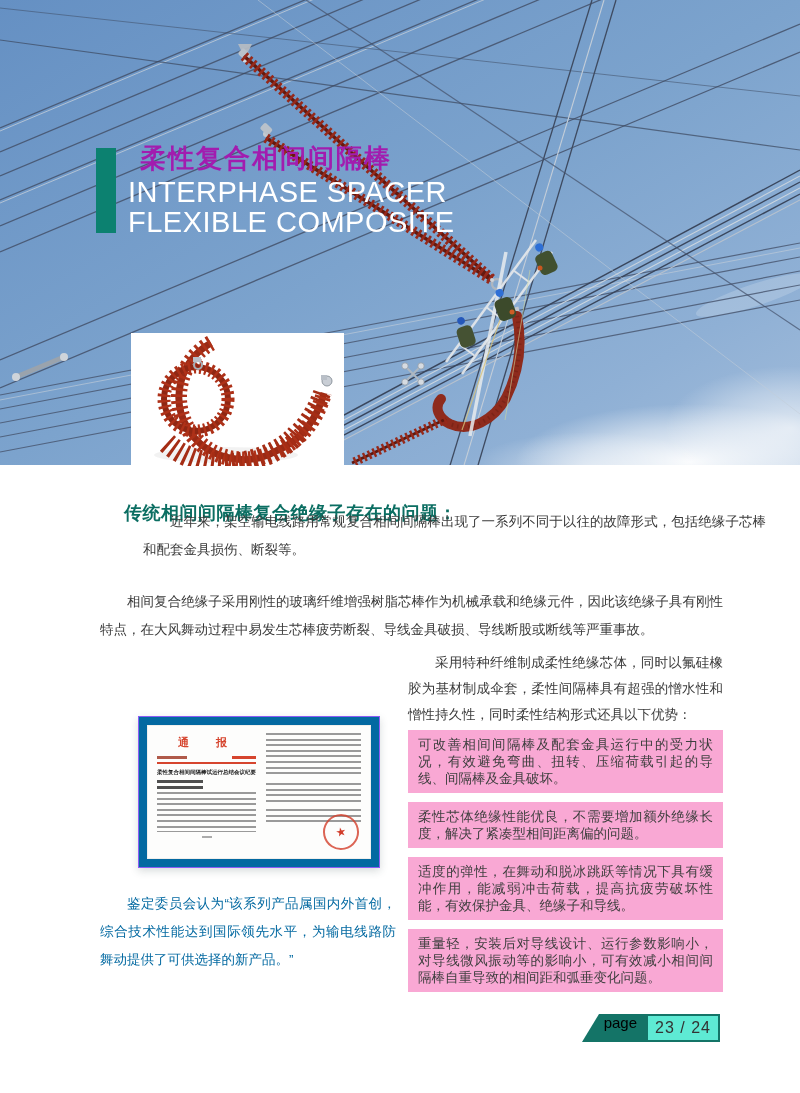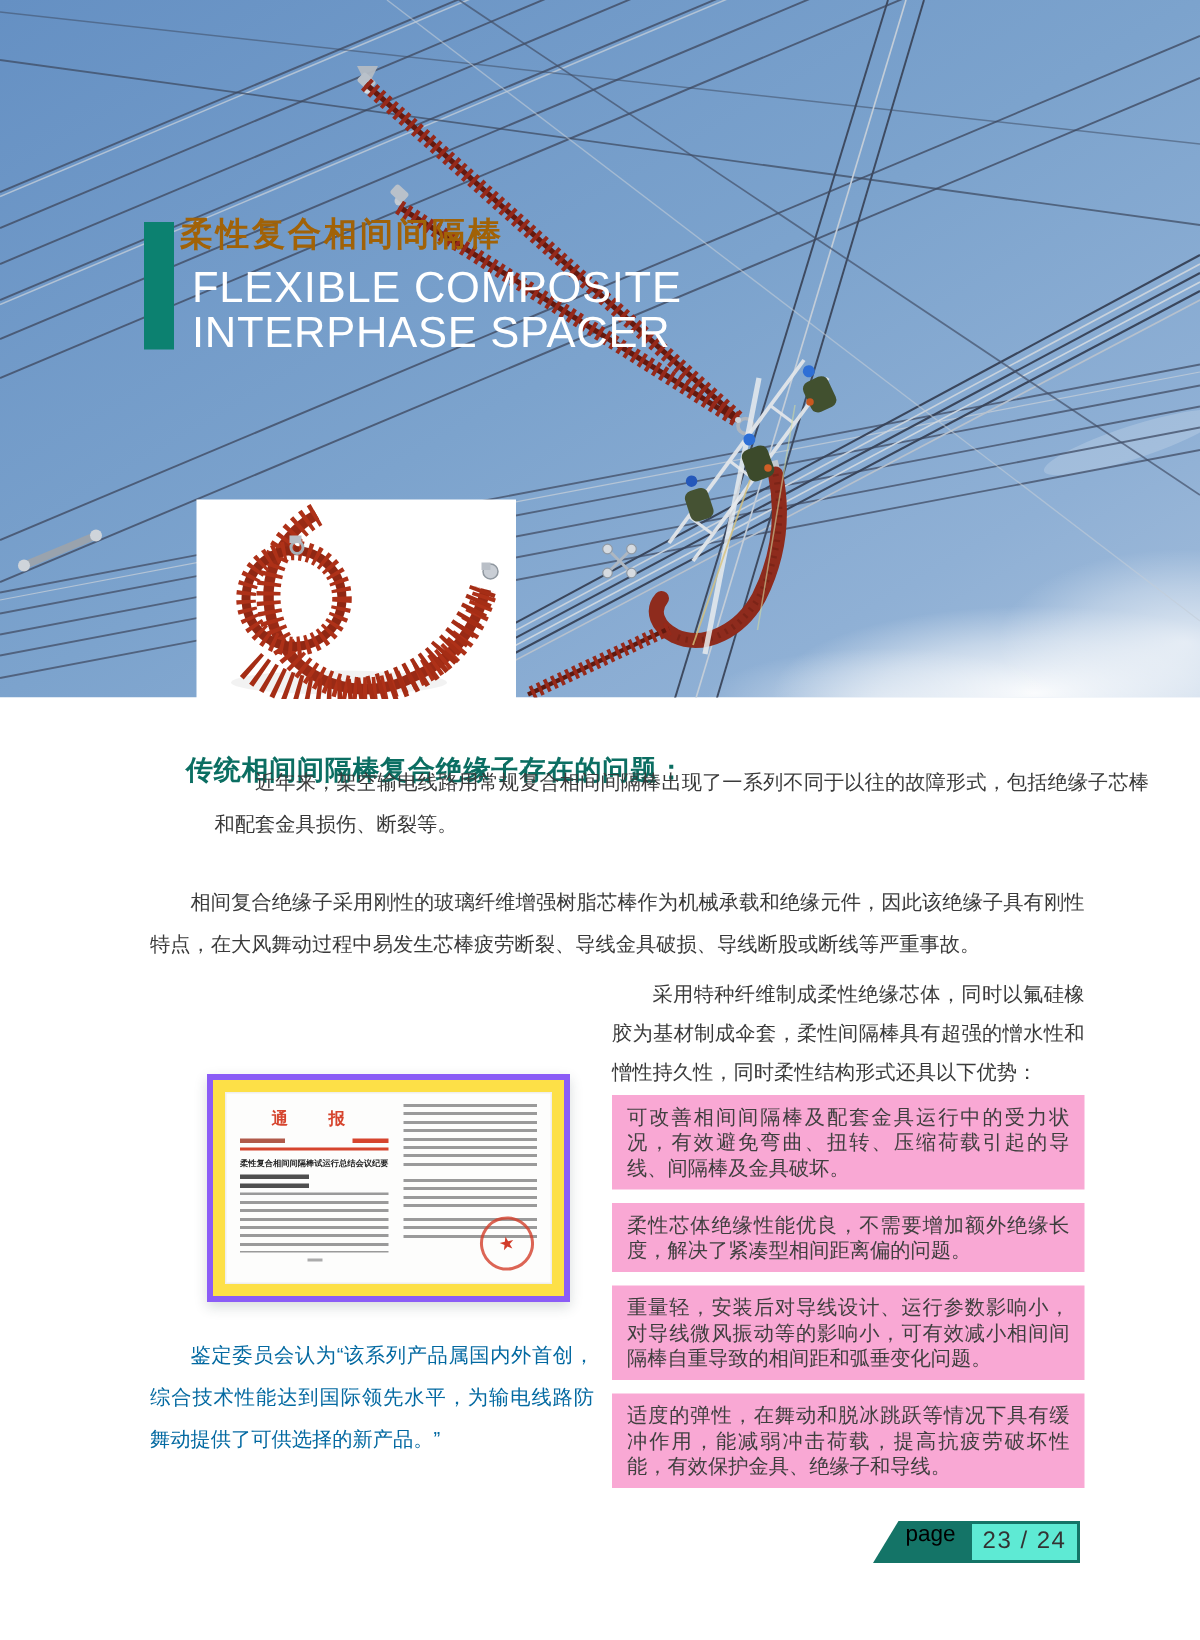--- a/index.html
+++ b/index.html
@@ -5,22 +5,22 @@
   html,body{margin:0;padding:0;background:#ffffff;}
   #page{position:relative;width:800px;height:1093px;background:#ffffff;overflow:hidden;
         font-family:"Liberation Sans","DejaVu Sans",sans-serif;}
 
   
   #hero{position:absolute;left:0;top:0;width:800px;height:465px;}
   #hero svg{display:block;}
 
   .title-block{position:absolute;left:96px;top:147px;}
   .accent-bar{position:absolute;left:0;top:1px;width:20px;height:85px;background:#0c8170;}
-  .title-zh{position:absolute;left:24px;top:-6px;width:500px;color:#a16207;
-            font-size:22px;font-weight:bold;letter-spacing:2px;white-space:nowrap;}
+  .title-zh{position:absolute;left:44px;top:-6px;width:500px;color:#a21caf;
+            font-size:26px;font-weight:bold;letter-spacing:2px;white-space:nowrap;}
   .title-en{position:absolute;left:32px;top:30px;width:520px;color:#ffffff;
             font-size:29px;line-height:30px;font-weight:500;letter-spacing:0.5px;white-space:nowrap;}
 
   .inset{position:absolute;left:131px;top:333px;width:213px;height:133px;background:#ffffff;}
 
   
   .sec-heading{position:absolute;left:124px;top:501px;width:560px;
                font-size:18px;font-weight:bold;color:#0b6e62;letter-spacing:0.5px;}
   .para{position:absolute;left:100px;width:623px;font-size:13.5px;line-height:28px;
         color:#3a3a3a;text-align:justify;text-indent:2em;}
@@ -29,21 +29,21 @@
 
   .right-col-intro{position:absolute;left:408px;top:650px;width:315px;
         font-size:13.5px;line-height:26px;color:#3a3a3a;text-align:justify;text-indent:2em;}
 
   .adv-stack{position:absolute;left:408px;top:730px;width:315px;}
   .adv-box{background:#f9a8d4;padding:6px 10px;margin-bottom:9px;
            font-size:13.5px;line-height:17px;color:#3f3f3f;text-align:justify;}
 
   
   .cert-frame{position:absolute;left:138px;top:716px;width:242px;height:152px;
-              border:4px solid #8b5cf6;background:#fde047;box-sizing:border-box;
+              border:1px solid #8b5cf6;background:#0369a1;box-sizing:border-box;
               box-shadow:0 3px 8px rgba(40,60,60,0.18);padding:8px;}
   .cert-doc{width:100%;height:100%;background:#fdfdfc;border:1px solid #f0efec;
             box-sizing:border-box;display:flex;gap:10px;padding:6px 9px;}
   .cert-col{flex:1;position:relative;}
   .tb-title{text-align:center;color:#d6452e;font-size:11px;font-weight:bold;
             letter-spacing:8px;margin-top:3px;}
   .tb-meta{display:flex;justify-content:space-between;margin-top:6px;}
   .tb-meta .m1{width:30px;height:3px;background:#b05a4a;}
   .tb-meta .m2{width:24px;height:3px;background:#d6452e;}
   .red-rule{height:2px;background:#d6452e;margin:3px 0 5px 0;}
@@ -212,22 +212,22 @@
         </g>
       </g>
       <line x1="500" y1="320" x2="462" y2="430" stroke="#d8c27a" stroke-width="1.2" opacity="0.8"></line>
       <line x1="530" y1="270" x2="505" y2="420" stroke="#cfd8a0" stroke-width="1" opacity="0.6"></line>
     </svg>
 
     <div class="title-block">
       <div class="accent-bar"></div>
       <div class="title-zh">柔性复合相间间隔棒</div>
       <div class="title-en">
+        <div>INTERPHASE SPACER</div>
         <div>FLEXIBLE COMPOSITE</div>
-        <div>INTERPHASE SPACER</div>
       </div>
     </div>
   </div>
 
   <div class="inset">
     <svg width="213" height="133" viewBox="0 0 213 133">
       <ellipse cx="95" cy="122" rx="72" ry="8" fill="#000000" opacity="0.05"></ellipse>
 
       <path d="M80,10 A64,62 0 1 0 145,118 C170,108 186,86 193,60" stroke="#992a15" stroke-width="7" fill="none"></path>
       <path d="M80,10 A64,62 0 1 0 145,118 C170,108 186,86 193,60" stroke="#ae3118" stroke-width="16" fill="none" stroke-dasharray="2.7 3.6"></path>
@@ -251,22 +251,22 @@
 
   <div class="sec-heading">传统相间间隔棒复合绝缘子存在的问题：</div>
   <div class="para" id="para1">近年来，架空输电线路用常规复合相间间隔棒出现了一系列不同于以往的故障形式，包括绝缘子芯棒和配套金具损伤、断裂等。</div>
   <div class="para" id="para2">相间复合绝缘子采用刚性的玻璃纤维增强树脂芯棒作为机械承载和绝缘元件，因此该绝缘子具有刚性特点，在大风舞动过程中易发生芯棒疲劳断裂、导线金具破损、导线断股或断线等严重事故。</div>
 
   <div class="right-col-intro">采用特种纤维制成柔性绝缘芯体，同时以氟硅橡胶为基材制成伞套，柔性间隔棒具有超强的憎水性和憎性持久性，同时柔性结构形式还具以下优势：</div>
 
   <div class="adv-stack">
     <div class="adv-box">可改善相间间隔棒及配套金具运行中的受力状况，有效避免弯曲、扭转、压缩荷载引起的导线、间隔棒及金具破坏。</div>
     <div class="adv-box">柔性芯体绝缘性能优良，不需要增加额外绝缘长度，解决了紧凑型相间距离偏的问题。</div>
+    <div class="adv-box">适度的弹性，在舞动和脱冰跳跃等情况下具有缓冲作用，能减弱冲击荷载，提高抗疲劳破坏性能，有效保护金具、绝缘子和导线。</div>
     <div class="adv-box">重量轻，安装后对导线设计、运行参数影响小，对导线微风振动等的影响小，可有效减小相间间隔棒自重导致的相间距和弧垂变化问题。</div>
-    <div class="adv-box">适度的弹性，在舞动和脱冰跳跃等情况下具有缓冲作用，能减弱冲击荷载，提高抗疲劳破坏性能，有效保护金具、绝缘子和导线。</div>
   </div>
 
   <div class="cert-frame">
     <div class="cert-doc">
       <div class="cert-col">
         <div class="tb-title">通　报</div>
         <div class="tb-meta">
             <span class="m1"></span>
             <span class="m2"></span>
           </div>

